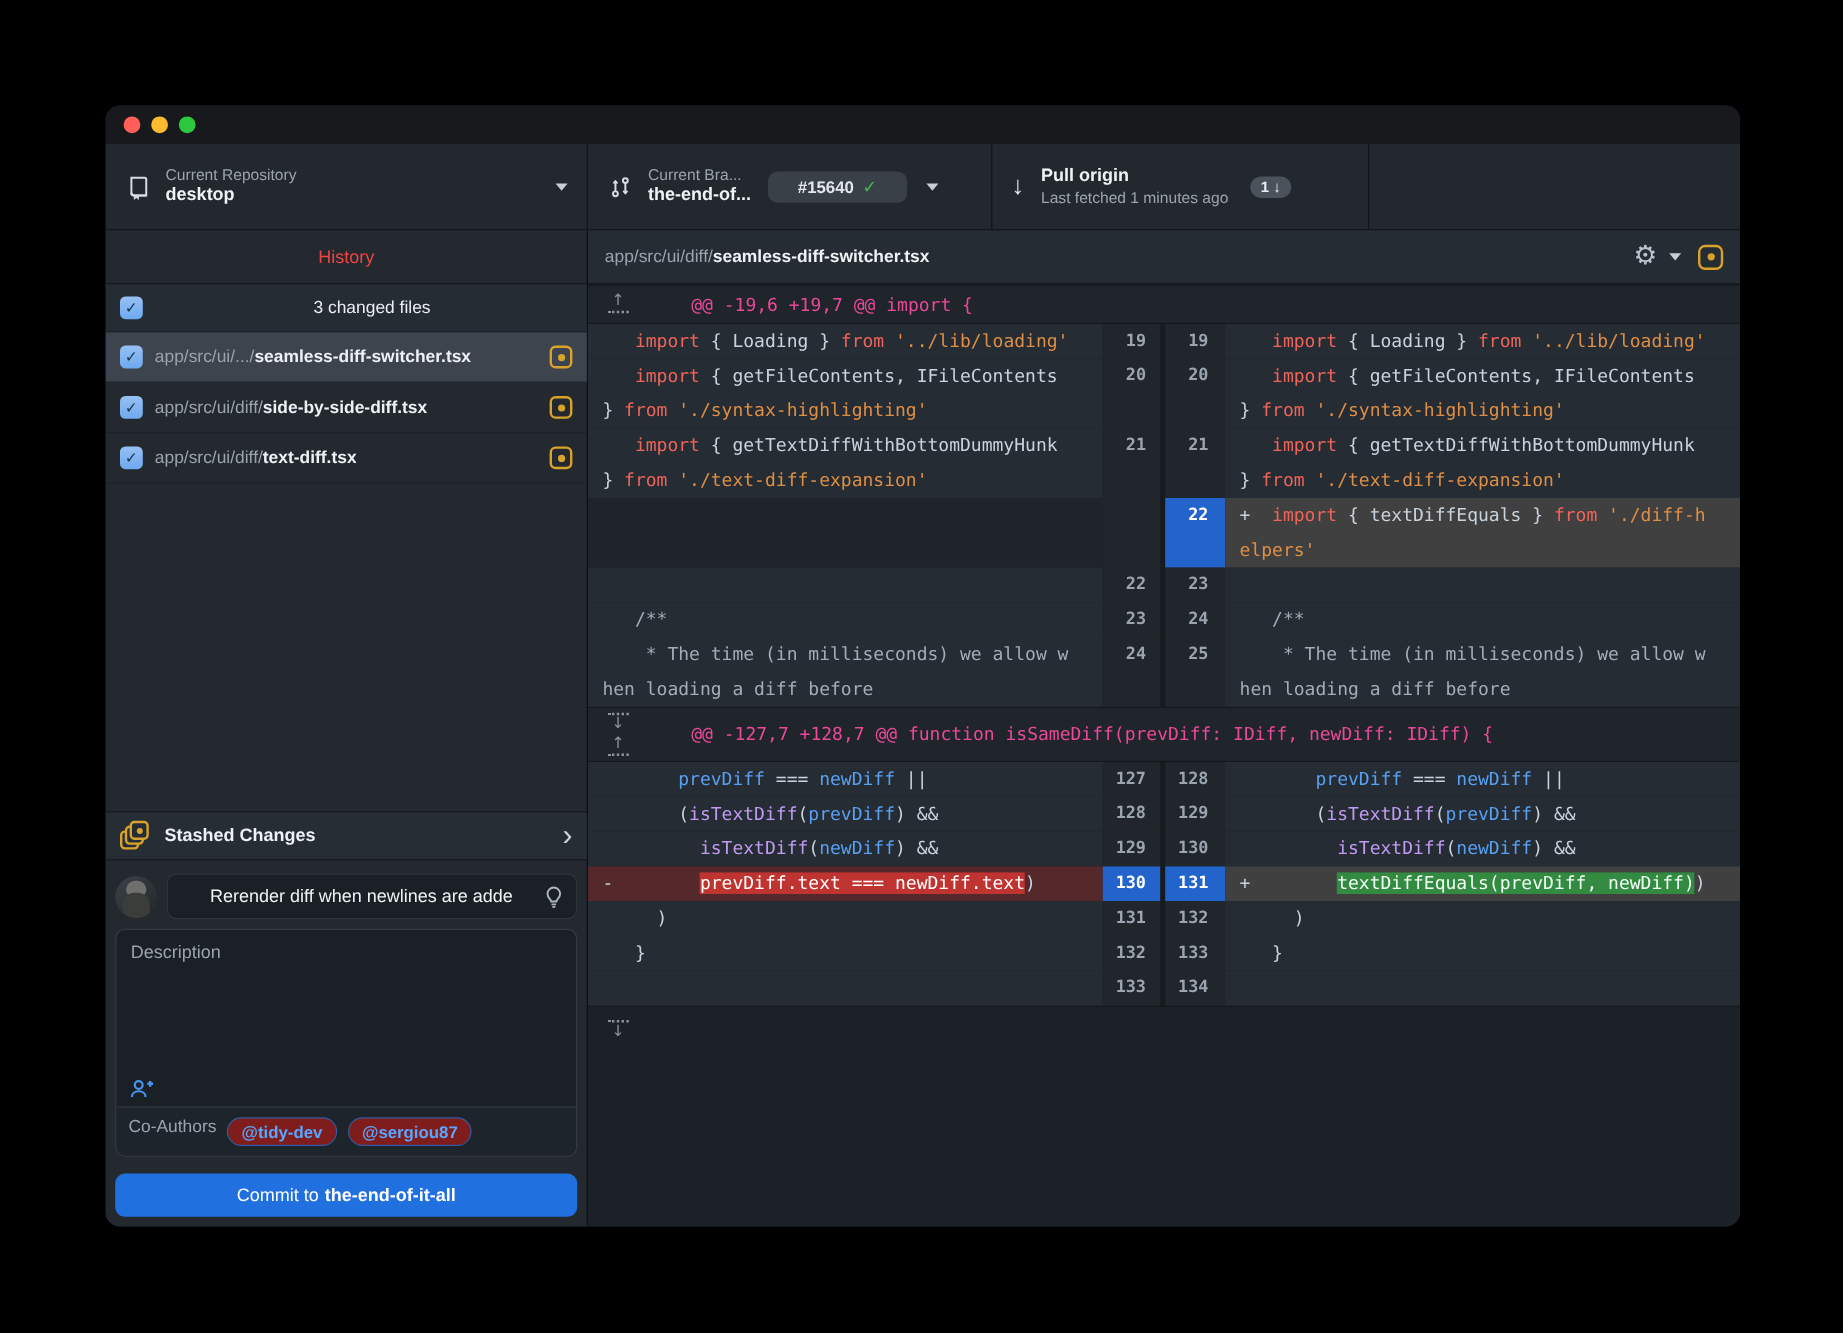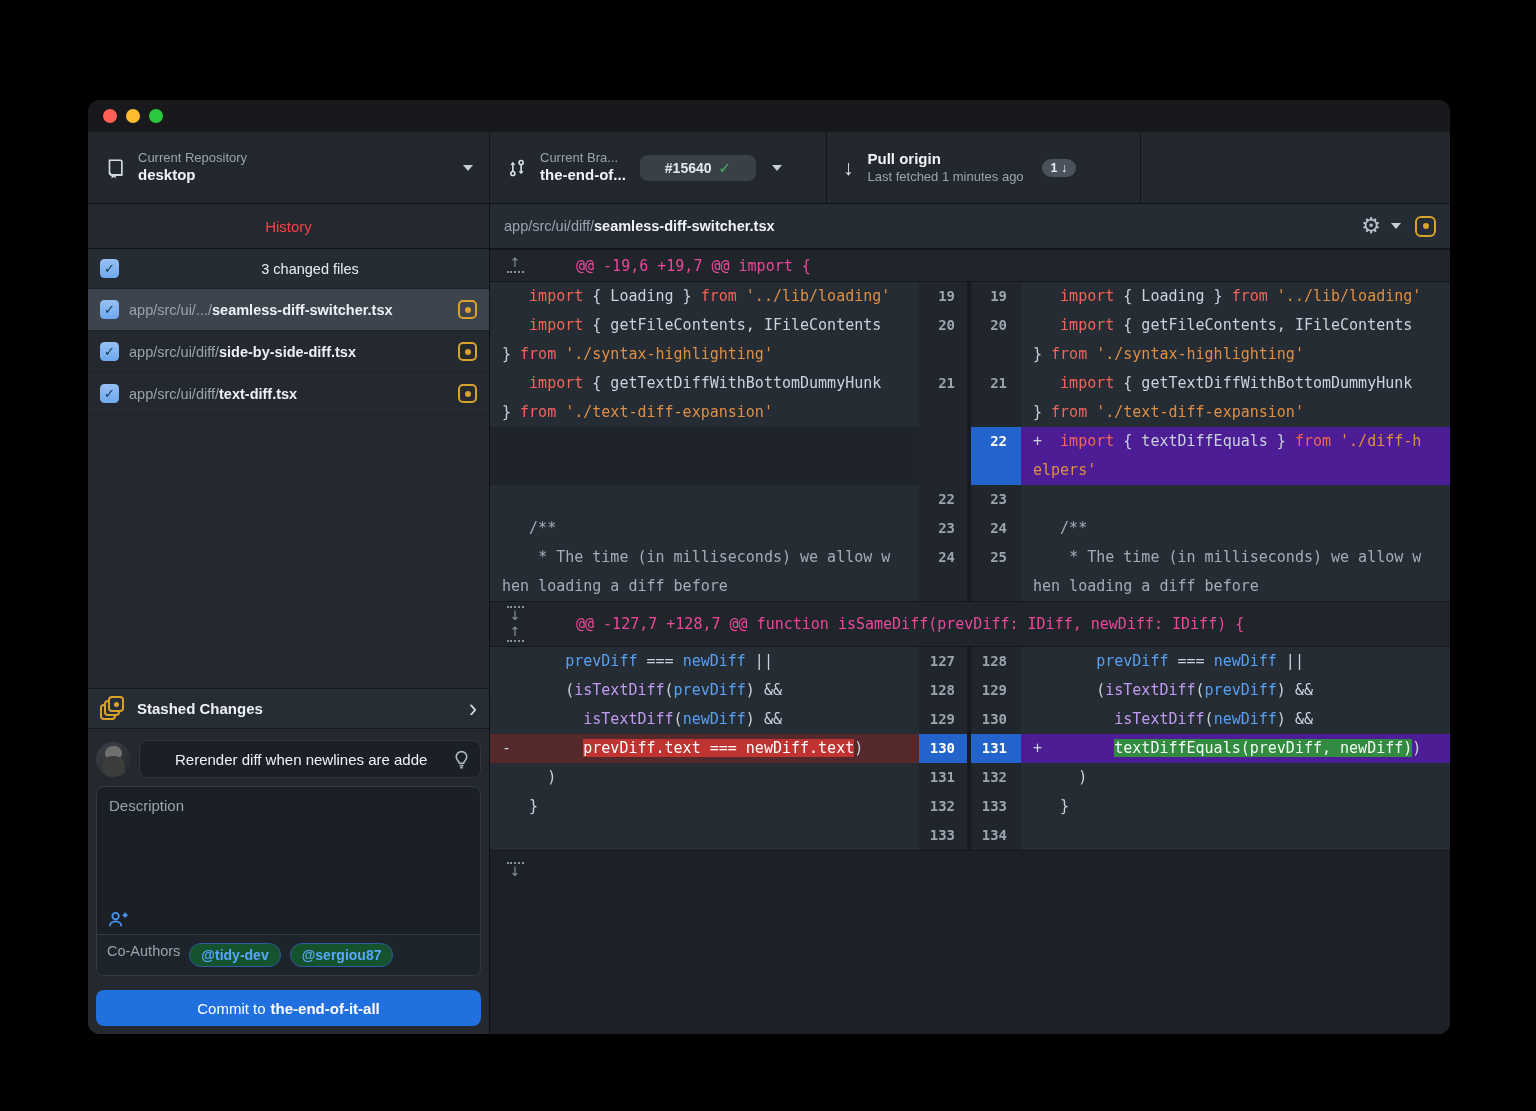--- a/index.html
+++ b/index.html
@@ -1,17 +1,17 @@
 <!DOCTYPE html>
 <html><head>
 <meta charset="utf-8">
 <style>
   * { margin:0; padding:0; box-sizing:border-box; }
   html,body { width:1536px; height:1111px; background:#000; font-family:"Liberation Sans","DejaVu Sans",sans-serif; }
-  .window { position:absolute; left:88px; top:100px; width:1362px; height:934px; background:#24292f;
+  .window { position:absolute; left:88px; top:88px; width:1362px; height:934px; background:#24292f;
             border-radius:12px; overflow:hidden; box-shadow:0 30px 80px rgba(0,0,0,.75); display:flex; flex-direction:column; }
 
   
   .titlebar { height:32px; background:#17191d; display:flex; align-items:center; padding-left:15px; gap:9px; flex:none; }
   .tl { width:14px; height:14px; border-radius:50%; }
   .tl.red{ background:#ff5f57; } .tl.yellow{ background:#febb2e; } .tl.green{ background:#2bc840; }
 
   
   .toolbar { height:72px; background:#23282e; display:flex; border-bottom:1px solid #101418; flex:none; }
   .tb-section { display:flex; align-items:center; padding:0 16px; border-right:1px solid #121519; }
@@ -80,21 +80,21 @@
 
   .desc-box { margin-top:8px; background:#1b2026; border:1px solid #343b43; border-radius:8px; height:190px;
               display:flex; flex-direction:column; overflow:hidden; }
   .desc-area { flex:1; position:relative; }
   .desc-textarea { width:100%; height:100%; background:transparent; border:none; outline:none; resize:none;
                    padding:10px 12px; color:#d6dde4; font-size:15px; font-family:"Liberation Sans","DejaVu Sans",sans-serif; }
   .desc-textarea::placeholder { color:#9aa4ae; }
   .person-add { position:absolute; left:10px; bottom:6px; }
   .coauthor-row { border-top:1px solid #343b43; background:#1e242b; padding:8px 10px; display:flex; align-items:flex-start; gap:9px; }
   .coauthor-label { color:#9aa4ae; font-size:14.5px; }
-  .pill { background:#14532d; border:1.5px solid #2f5a9e; color:#58a6ff; border-radius:14px; padding:3px 11px;
+  .pill { background:#7f1d1d; border:1.5px solid #2f5a9e; color:#58a6ff; border-radius:14px; padding:3px 11px;
           font-size:14px; font-weight:600; }
   .commit-btn { margin-top:14px; height:36px; background:#2070e0; border:none; border-radius:8px; color:#fff;
                 font-size:15px; display:flex; align-items:center; justify-content:center; gap:5px; cursor:pointer;
                 font-family:"Liberation Sans","DejaVu Sans",sans-serif; }
   .commit-btn b { font-weight:700; }
 
   
   .diff-area { flex:1; min-width:0; display:flex; flex-direction:column; background:#1c2127; }
   .diff-header { height:45px; flex:none; background:#262c33; border-bottom:1px solid #12161b; display:flex;
                  align-items:center; padding:0 14px; font-size:14.5px; }
@@ -110,21 +110,21 @@
   .exps { display:flex; flex-direction:column; justify-content:center; gap:4px; width:30px; flex:none; }
   .exp { display:flex; flex-direction:column; align-items:center; color:#8b949e; cursor:pointer; }
   .exp .arr { font-size:13px; line-height:12px; font-family:"DejaVu Sans",sans-serif; }
   .exp .dots { width:17px; border-top:2px dotted #8b949e; margin:2px 0; }
   .hunk-text { padding-left:46px; color:#ec4899; white-space:pre; }
 
   .diff-row { display:flex; align-items:stretch; }
   .code-cell { flex:1; min-width:0; padding-left:12px; white-space:pre; overflow:hidden; }
   .code-cell.ctx { background:#262c34; }
   .code-cell.del { background:#55282b; }
-  .code-cell.add { background:#4c1d95; }
+  .code-cell.add { background:#404040; }
   .code-cell.empty { background:#1f242b; }
   .vline { height:29px; line-height:29px; }
   .gut { flex:none; background:#21262d; color:#9ba5b0; font-weight:600; text-align:right; line-height:29px; font-size:14px; cursor:pointer; }
   .gut.l { width:48px; padding-right:12px; }
   .gut.r { width:50px; padding-right:14px; }
   .gut.sel { background:#2263cc; color:#fff; }
   .mid { width:4px; flex:none; background:#161b20; }
 
   .seg.pln { color:#c9d3dd; }
   .seg.kw  { color:#f0645a; }

